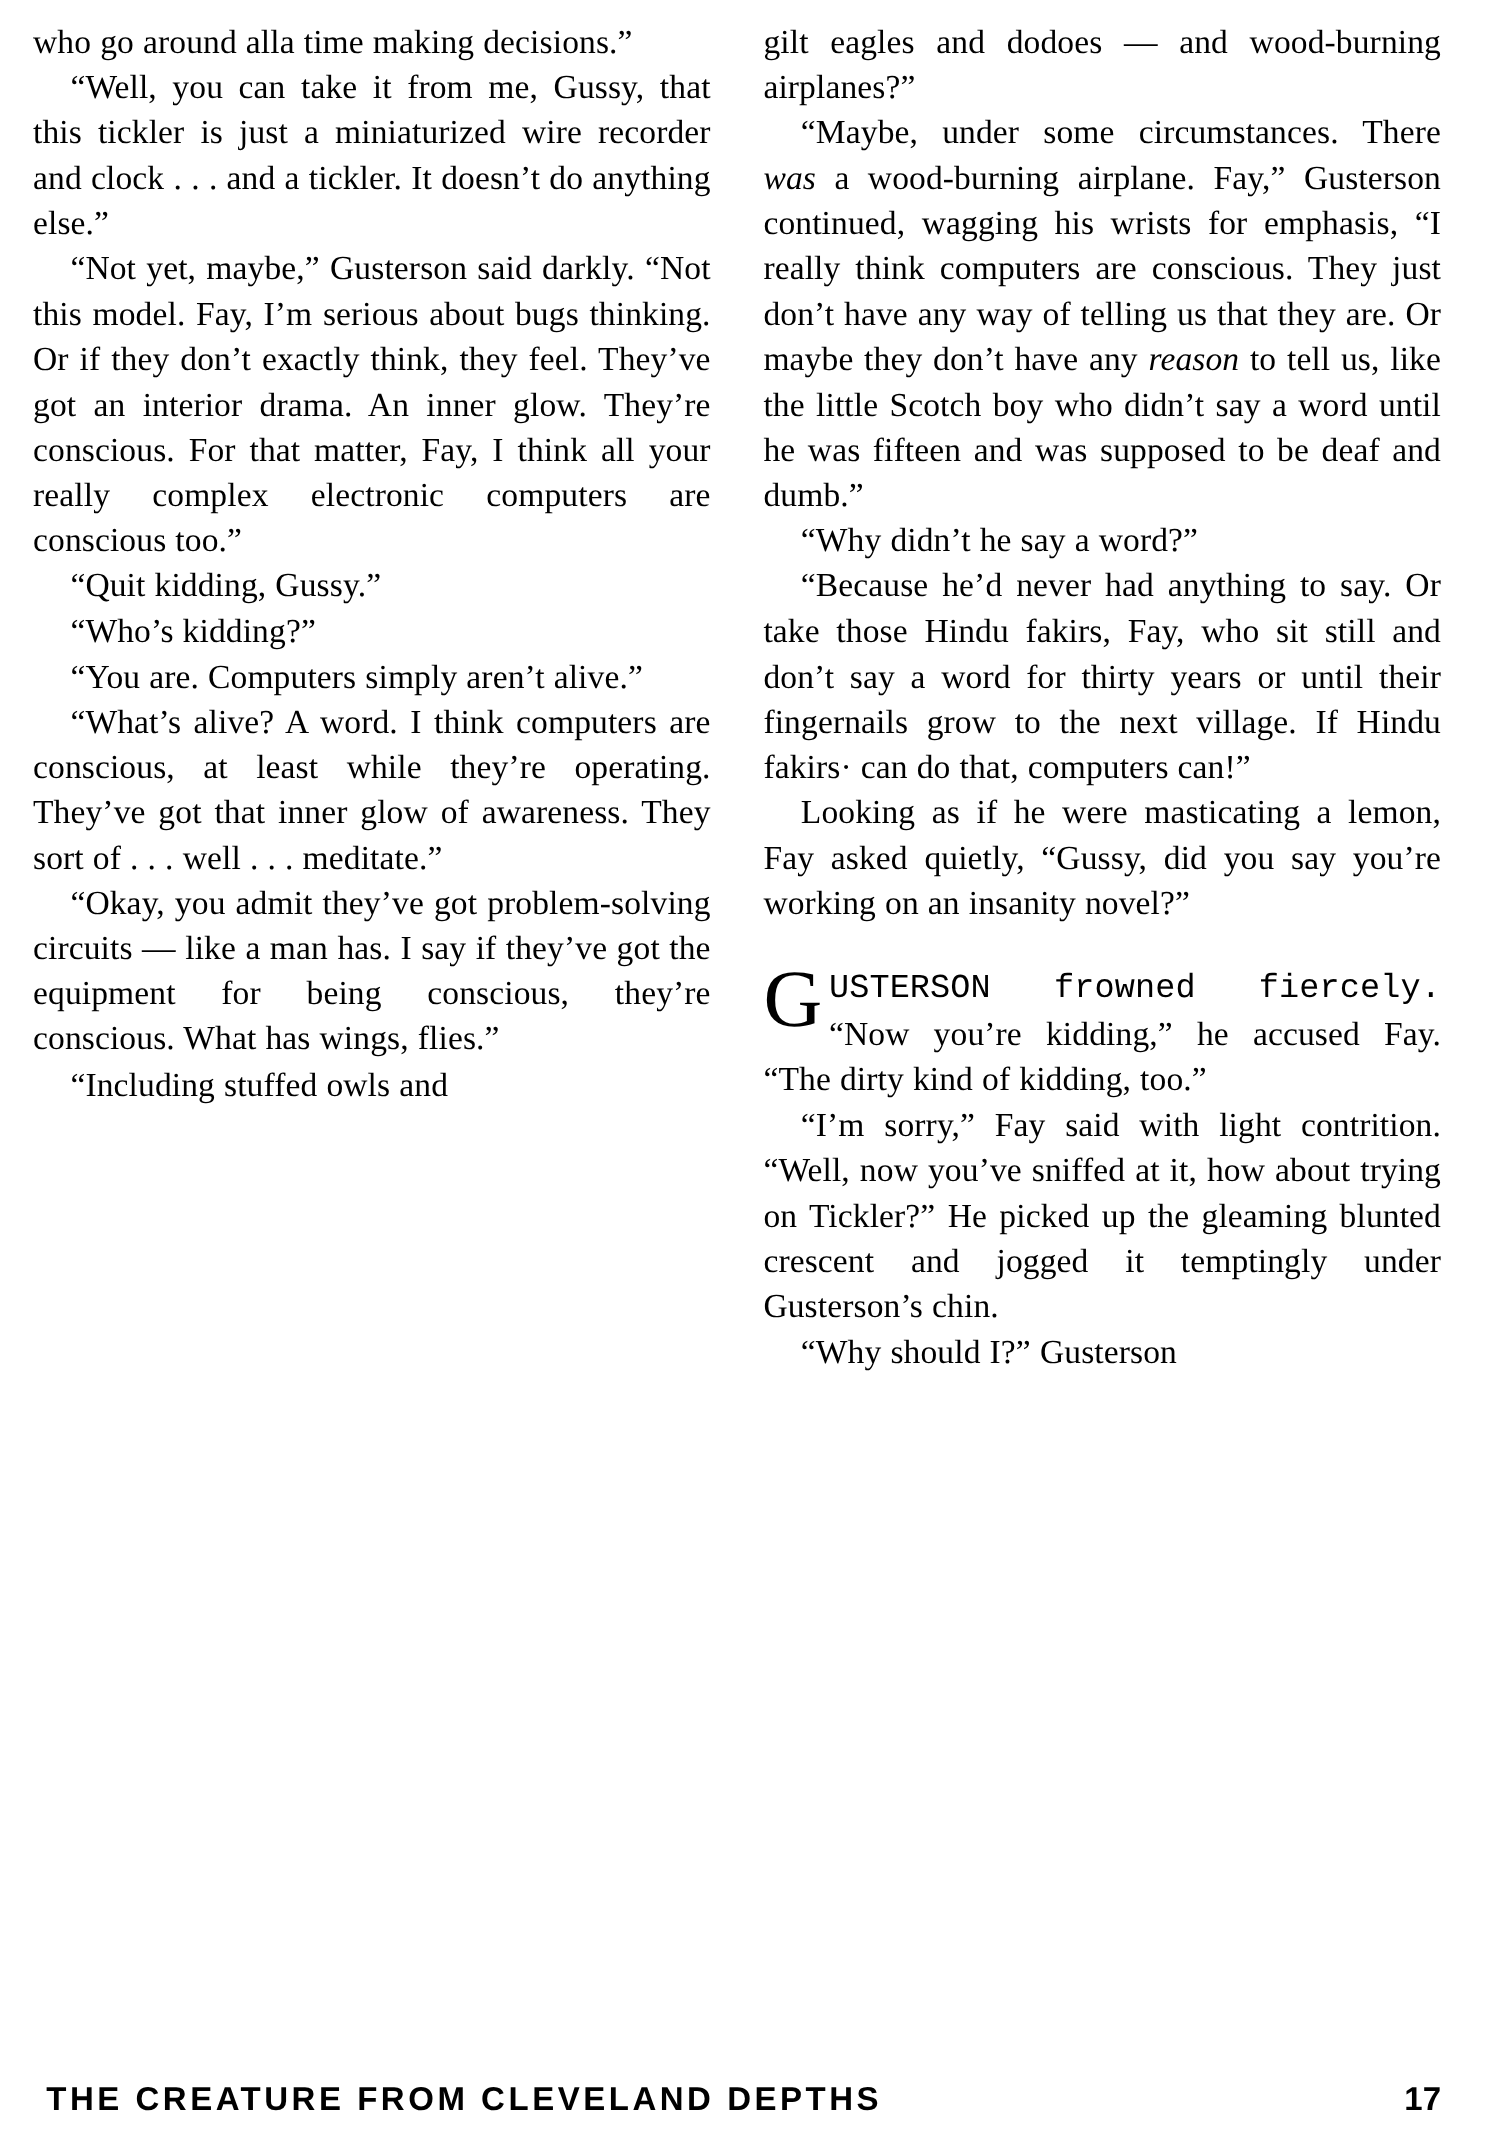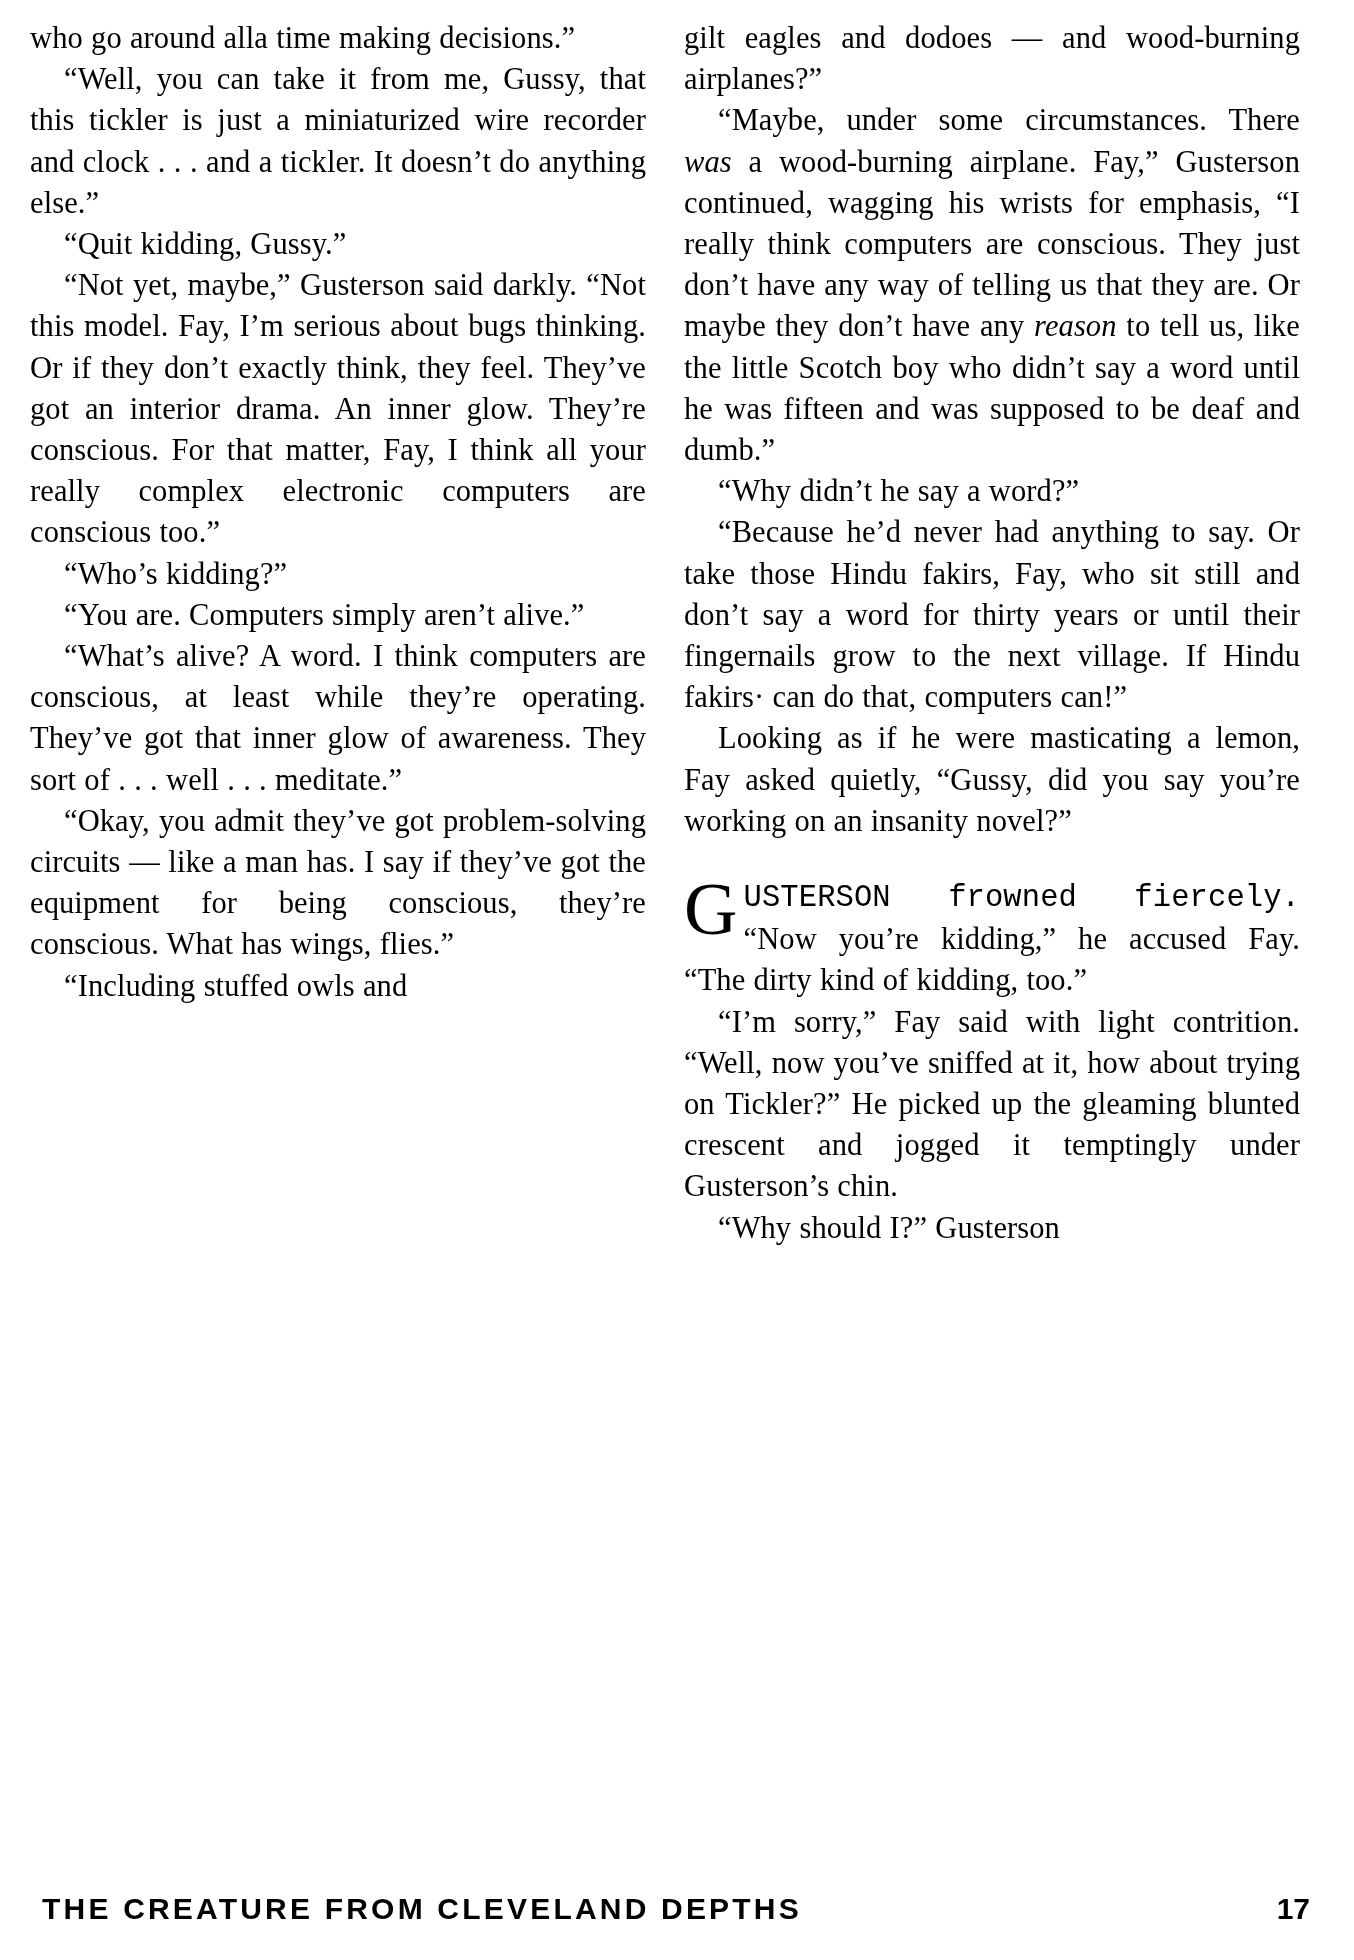--- a/index.html
+++ b/index.html
@@ -18,21 +18,21 @@
   .page {
     position: absolute;
     left: 0; top: 0;
     width: 1354px;
     height: 1960px;
     box-sizing: border-box;
     padding: 18px 30px 0 30px;
   }
   .columns {
     display: flex;
-    gap: 38px;
+    gap: 48px;
     width: 100%;
     height: 1800px;
     align-items: flex-start;
   }
   .col {
     width: 616px;
     flex: 0 0 616px;
   }
   p {
     margin: 0;
@@ -92,22 +92,22 @@
 </style>
 </head>
 <body>
 
 <div class="page">
   <div class="columns">
 
     <div class="col">
       <p class="noindent">who go around alla time making decisions.”</p>
       <p class="indent">“Well, you can take it from me, Gussy, that this tickler is just a miniaturized wire recorder and clock . . . and a tickler. It doesn’t do anything else.”</p>
+      <p class="indent">“Not yet, maybe,” Gusterson said darkly. “Not this model. Fay, I’m serious about bugs thinking. Or if they don’t exactly think, they feel. They’ve got an interior drama. An inner glow. They’re conscious. For that matter, Fay, I think all your really complex electronic computers are conscious too.”</p>
       <p class="indent">“Quit kidding, Gussy.”</p>
-      <p class="indent">“Not yet, maybe,” Gusterson said darkly. “Not this model. Fay, I’m serious about bugs thinking. Or if they don’t exactly think, they feel. They’ve got an interior drama. An inner glow. They’re conscious. For that matter, Fay, I think all your really complex electronic computers are conscious too.”</p>
       <p class="indent">“Who’s kidding?”</p>
       <p class="indent">“You are. Computers simply aren’t alive.”</p>
       <p class="indent">“What’s alive? A word. I think computers are conscious, at least while they’re operating. They’ve got that inner glow of awareness. They sort of . . . well . . . meditate.”</p>
       <p class="indent">“Okay, you admit they’ve got problem-solving circuits — like a man has. I say if they’ve got the equipment for being conscious, they’re conscious. What has wings, flies.”</p>
       <p class="indent">“Including stuffed owls and</p>
     </div>
 
     <div class="col">
       <p class="noindent">gilt eagles and dodoes — and wood-burning airplanes?”</p>
       <p class="indent">“Maybe, under some circumstances. There <em>was</em> a wood-burning airplane. Fay,” Gusterson continued, wagging his wrists for emphasis, “I really think computers are conscious. They just don’t have any way of telling us that they are. Or maybe they don’t have any <em>reason</em> to tell us, like the little Scotch boy who didn’t say a word until he was fifteen and was supposed to be deaf and dumb.”</p>

